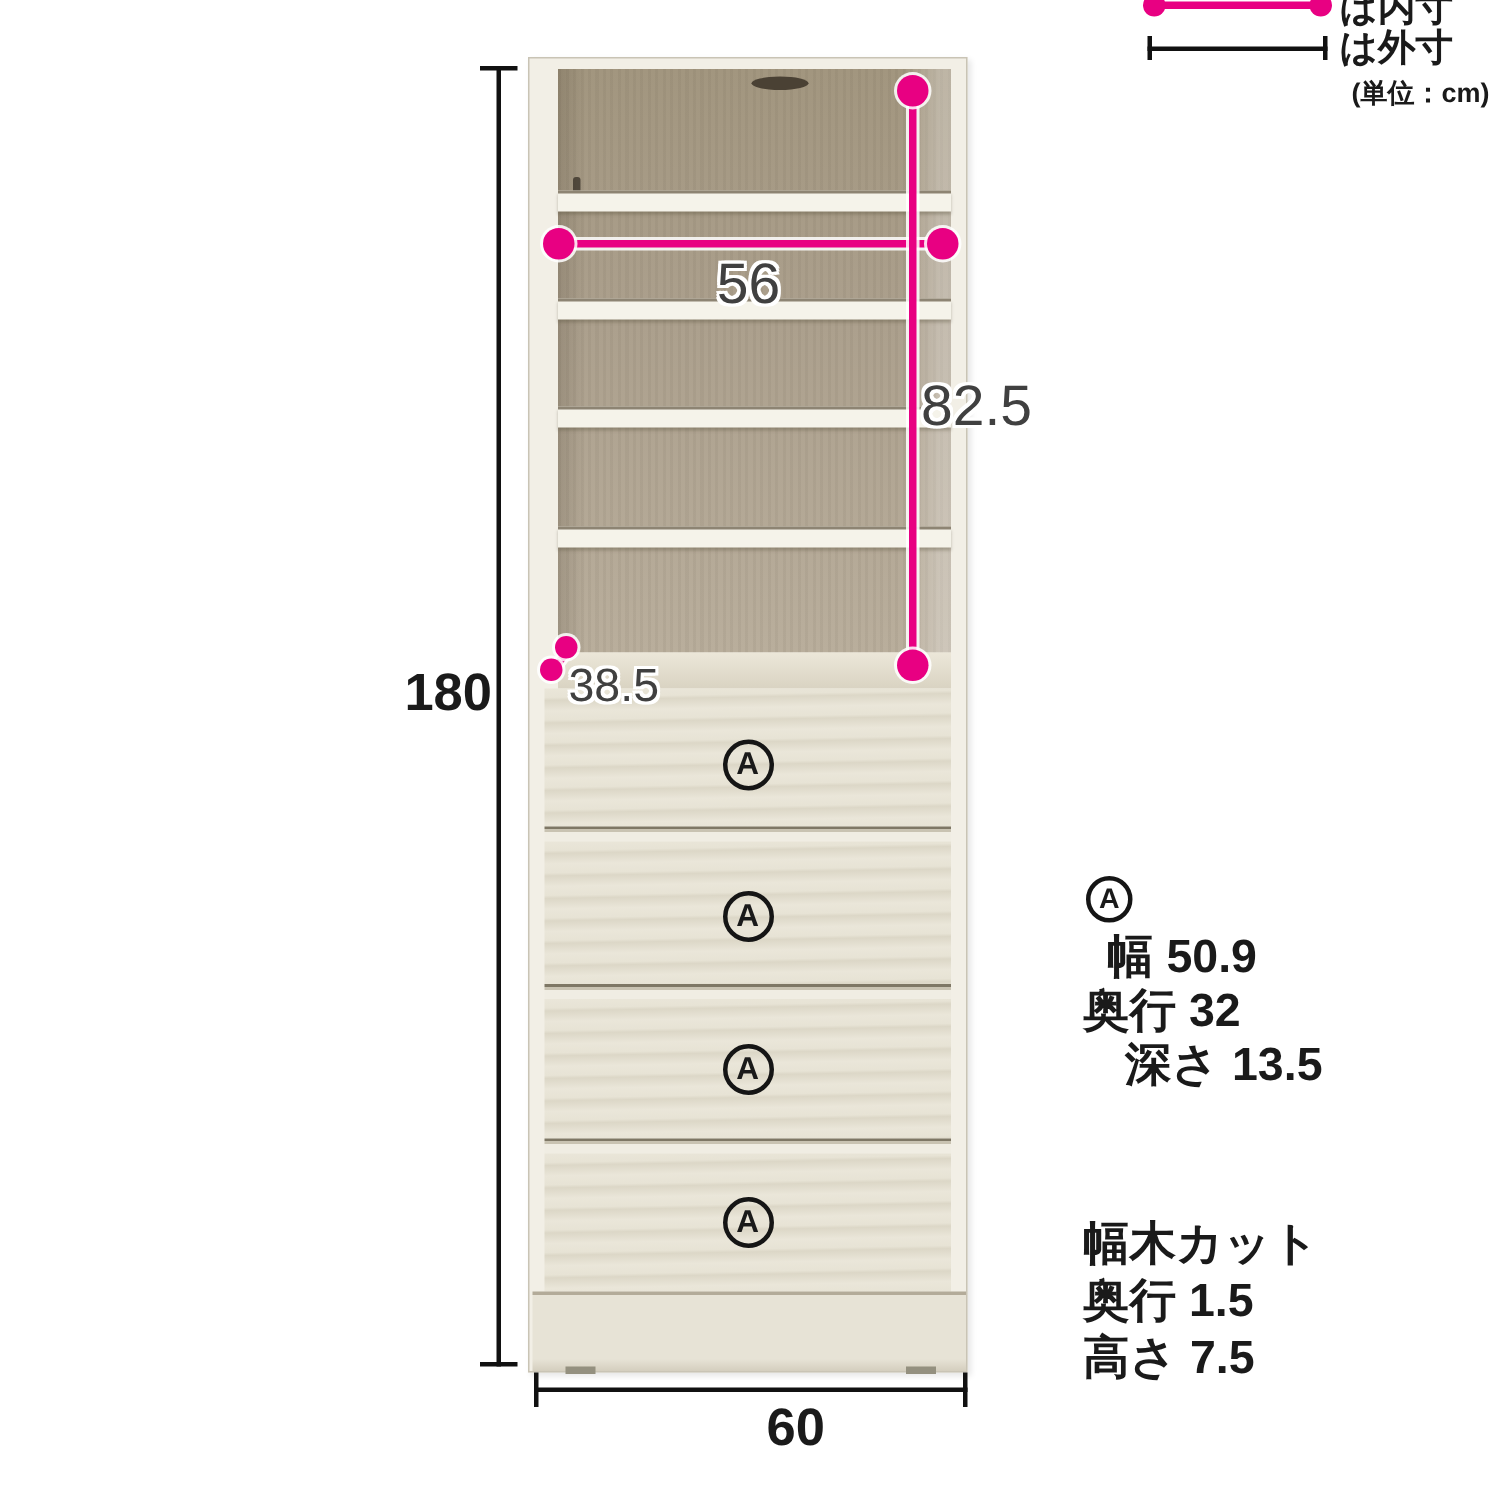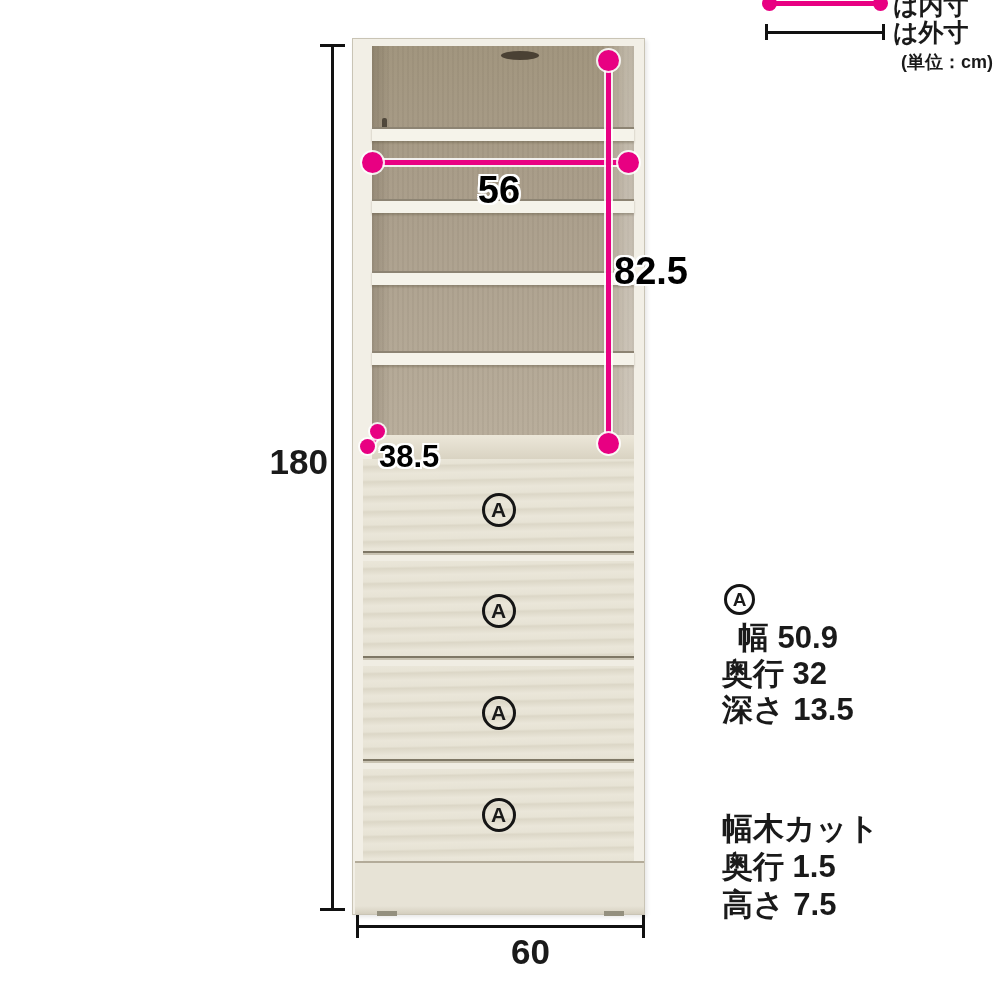--- a/index.html
+++ b/index.html
@@ -70,33 +70,33 @@
   .pdot{position:absolute;border-radius:50%;background:#e80082;box-shadow:0 0 0 2px rgba(255,255,255,.85);}
   .iw-line{left:372px;top:160px;width:256px;height:5px;box-shadow:0 0 0 2px rgba(255,255,255,.85);}
   .iw-d1{left:362px;top:152px;width:21px;height:21px;}
   .iw-d2{left:618px;top:152px;width:21px;height:21px;}
   .ih-line{left:606px;top:59px;width:5px;height:384px;box-shadow:0 0 0 2px rgba(255,255,255,.85);}
   .ih-d1{left:598px;top:50px;width:21px;height:21px;}
   .ih-d2{left:598px;top:433px;width:21px;height:21px;}
   .id-line{left:365px;top:436px;width:20px;height:5px;transform:rotate(-54deg);box-shadow:0 0 0 2px rgba(255,255,255,.85);}
   .id-d1{left:370px;top:424px;width:15px;height:15px;}
   .id-d2{left:360px;top:439px;width:15px;height:15px;}
-  .plabel{color:#000000;font-weight:bold;line-height:1;
+  .plabel{color:#404040;font-weight:normal;line-height:1;
           text-shadow:-2px 0 #fff,2px 0 #fff,0 -2px #fff,0 2px #fff,
                       -2px -2px #fff,2px 2px #fff,-2px 2px #fff,2px -2px #fff;}
   .iw-label{left:449px;top:171px;width:100px;text-align:center;font-size:38px;}
   .ih-label{left:614px;top:252px;font-size:38px;}
   .id-label{left:379px;top:441px;font-size:31px;}
 
   
   .spec{font-size:31px;font-weight:bold;line-height:1.1;left:722px;}
   .sp-title{top:545px;}
   .sp-marker{left:724px;top:584px;width:31px;height:31px;border:3px solid #151515;border-radius:50%;
              display:flex;align-items:center;justify-content:center;font-size:19px;font-weight:bold;box-sizing:border-box;}
-  .sp-l1{top:621px;padding-left:16px;} .sp-l2{top:657px;} .sp-l3{top:693px;}
+  .sp-l1{top:621px;padding-left:16px;} .sp-l2{top:657px;} .sp-l3{top:693px;margin-left:28px;}
   .sp-depth{top:751px;}
   .sp-bb{top:812px;} .sp-bb1{top:850px;} .sp-bb2{top:888px;}
 </style>
 </head>
 <body>
 
 <div class="canvas">
 
   <div class="abs lg-pink">
     <span class="dot l"></span>

